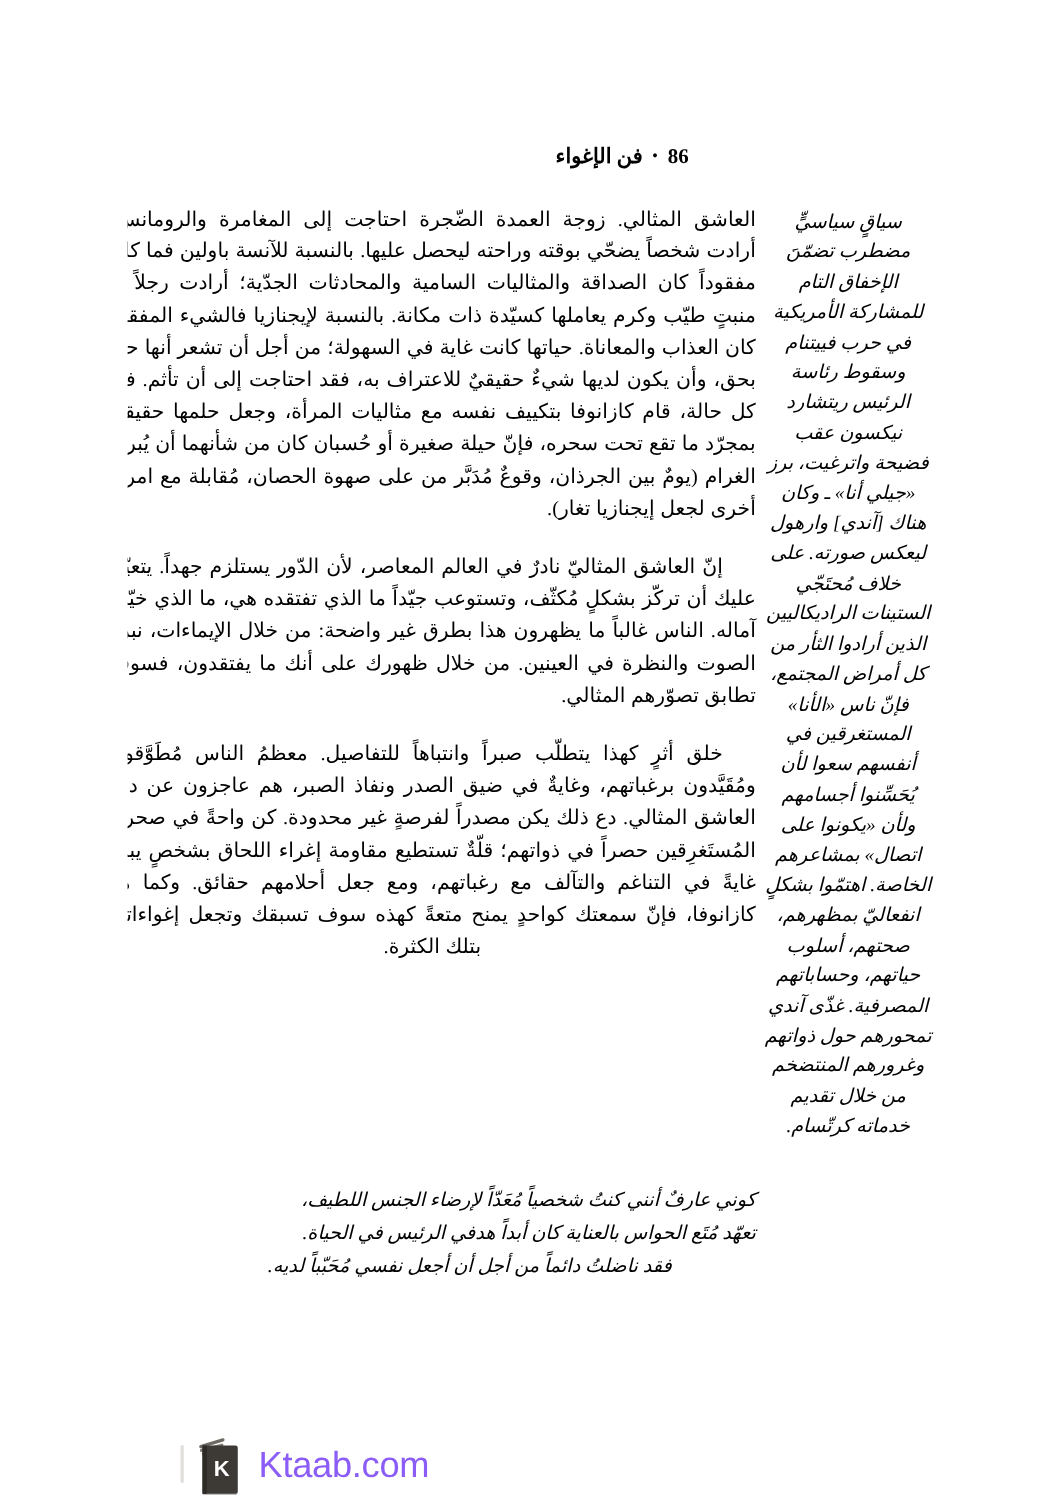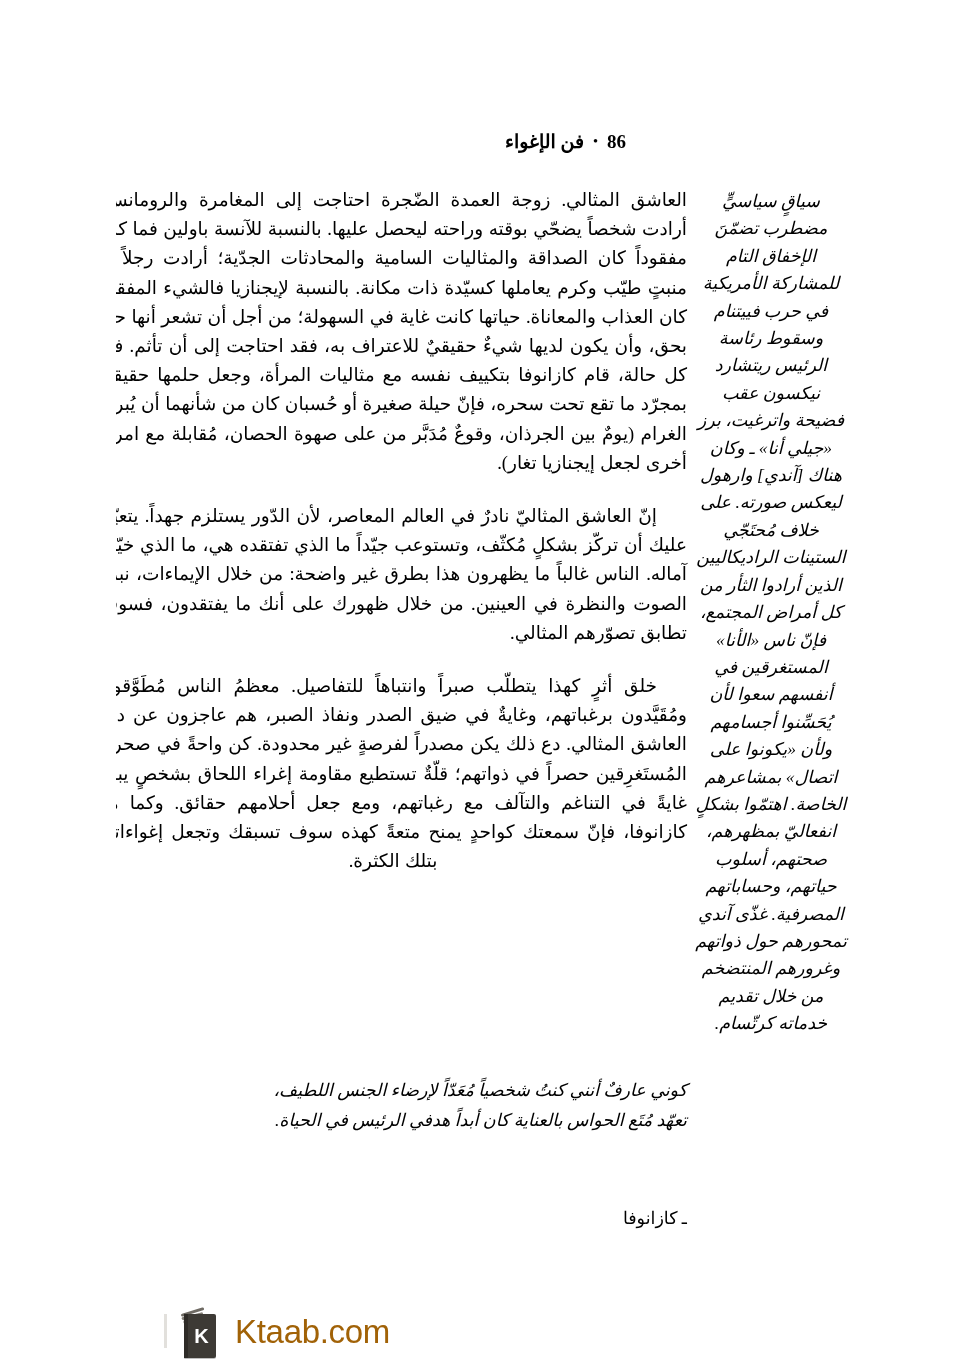--- a/index.html
+++ b/index.html
@@ -183,21 +183,21 @@
     background: #6f6b64;
     border-radius: 3px;
     transform-origin: right center;
   }
   .wm-pages span:nth-child(1) { width: 24px; top: 1px;  left: 2px; transform: rotate(-17deg); }
   .wm-pages span:nth-child(2) { width: 22px; top: 6px;  left: 3px; transform: rotate(-14deg); background:#827e76; }
   .wm-pages span:nth-child(3) { width: 19px; top: 11px; left: 5px; transform: rotate(-11deg); background:#95918a; }
   .wm-text {
     font-family: "Liberation Sans", "DejaVu Sans", sans-serif;
     font-size: 33px;
-    color: #a16207;
+    color: #8b5cf6;
     letter-spacing: -0.3px;
     line-height: 1;
   }
   .wm-edge {
     position: absolute;
     left: 48px;
     bottom: 22px;
     width: 3px;
     height: 34px;
     background: #e2e0dc;
@@ -218,22 +218,22 @@
     <p class="indent tail-center">خلق أثرٍ كهذا يتطلّب صبراً وانتباهاً للتفاصيل. معظمُ الناس مُطَوَّقون ومُقَيَّدون برغباتهم، وغايةٌ في ضيق الصدر ونفاذ الصبر، هم عاجزون عن دور العاشق المثالي. دع ذلك يكن مصدراً لفرصةٍ غير محدودة. كن واحةً في صحراء المُستَغرِقين حصراً في ذواتهم؛ قلّةٌ تستطيع مقاومة إغراء اللحاق بشخصٍ يبدو غايةً في التناغم والتآلف مع رغباتهم، ومع جعل أحلامهم حقائق. وكما مع كازانوفا، فإنّ سمعتك كواحدٍ يمنح متعةً كهذه سوف تسبقك وتجعل إغواءاتك بتلك الكثرة.</p>
   </div>
 
   <div class="margin-note">
     <p>سياقٍ سياسيٍّ مضطرب تضمّنَ الإخفاق التام للمشاركة الأمريكية في حرب فييتنام وسقوط رئاسة الرئيس ريتشارد نيكسون عقب فضيحة واترغيت، برز «جيلي أنا» ـ وكان هناك [آندي] وارهول ليعكس صورته. على خلاف مُحتَجّي الستينات الراديكاليين الذين أرادوا الثأر من كل أمراض المجتمع، فإنّ ناس «الأنا» المستغرقين في أنفسهم سعوا لأن يُحَسِّنوا أجسامهم ولأن «يكونوا على اتصال» بمشاعرهم الخاصة. اهتمّوا بشكلٍ انفعاليّ بمظهرهم، صحتهم، أسلوب حياتهم، وحساباتهم المصرفية. غذّى آندي تمحورهم حول ذواتهم وغرورهم المنتضخم من خلال تقديم خدماته كرتّسام.</p>
   </div>
 
   <div class="pull-quote">
     <p>كوني عارفٌ أنني كنتُ شخصياً مُعَدّاً لإرضاء الجنس اللطيف،</p>
     <p>تعهّد مُتَع الحواس بالعناية كان أبداً هدفي الرئيس في الحياة.</p>
-  </div>
-  <div class="quote-attrib">ـ كازانوفا</div>
+    <p class="q-last">فقد ناضلتُ دائماً من أجل أن أجعل نفسي مُحَبّباً لديه.</p>
+  </div>
 
   <div class="wm-edge"></div>
   <div class="watermark">
     <div class="wm-book">
       <div class="wm-pages">
         <span></span>
           <span></span>
           <span></span>
       </div>
       <div class="wm-cover"></div>

